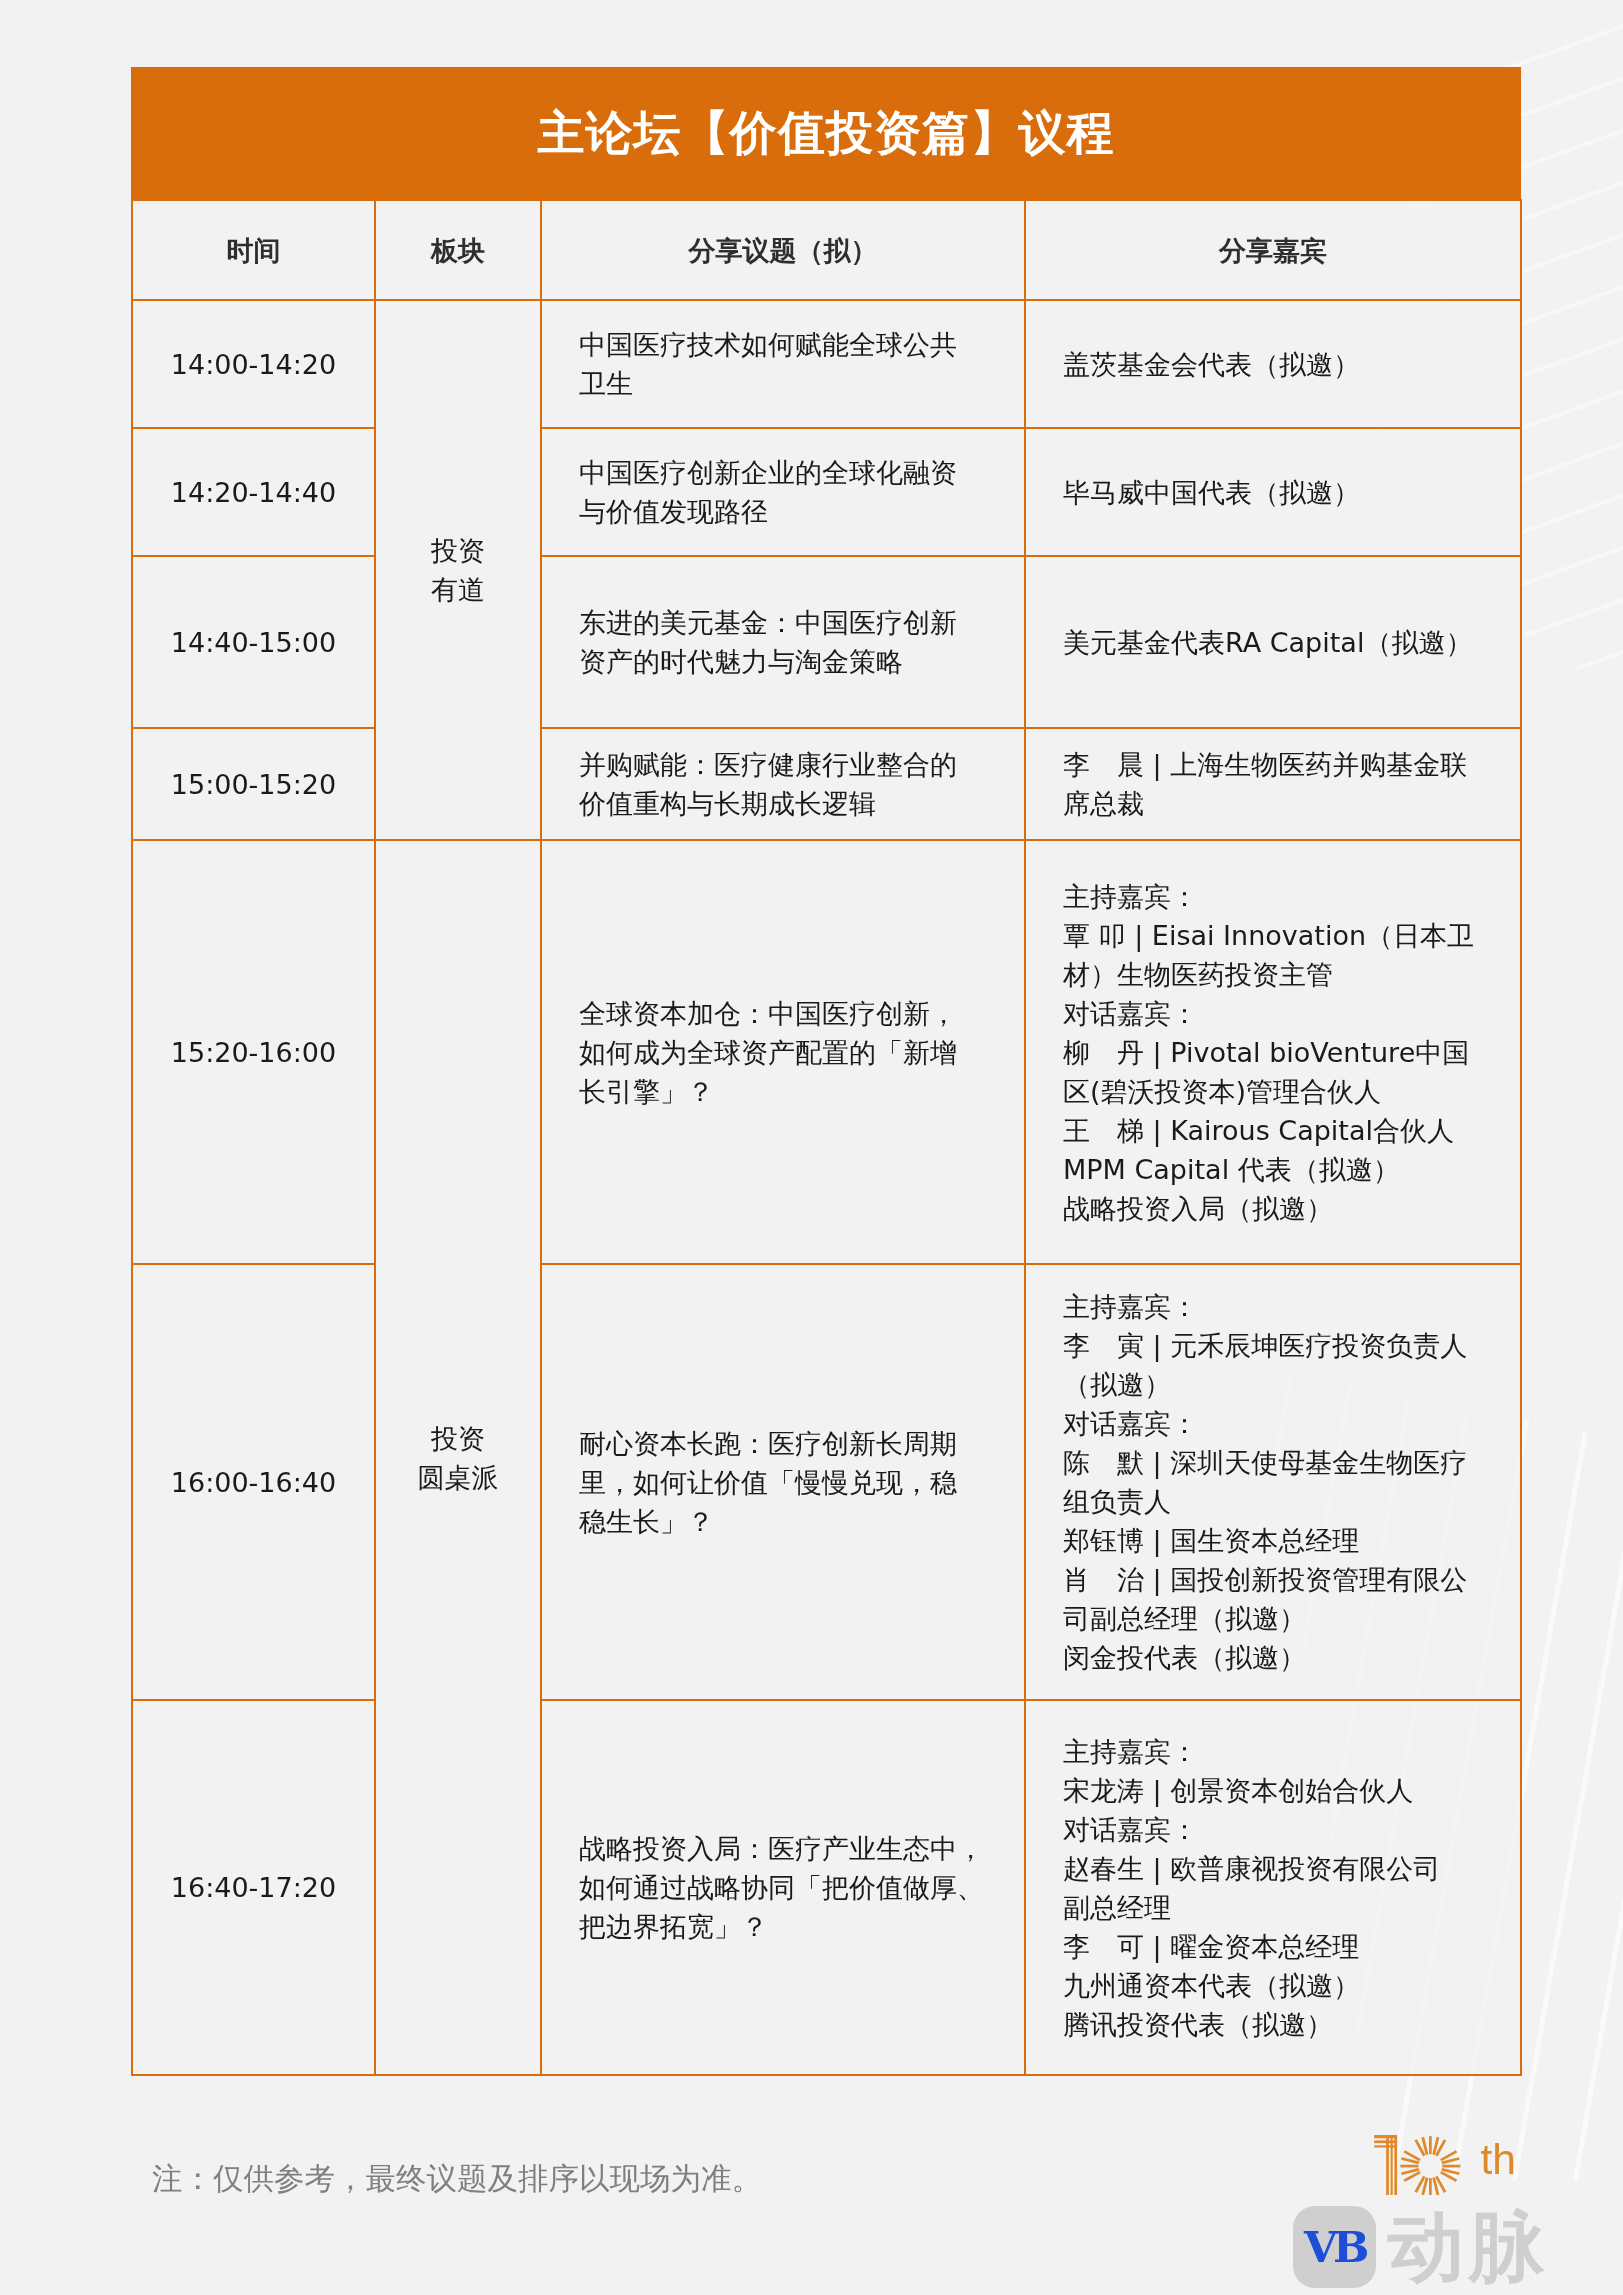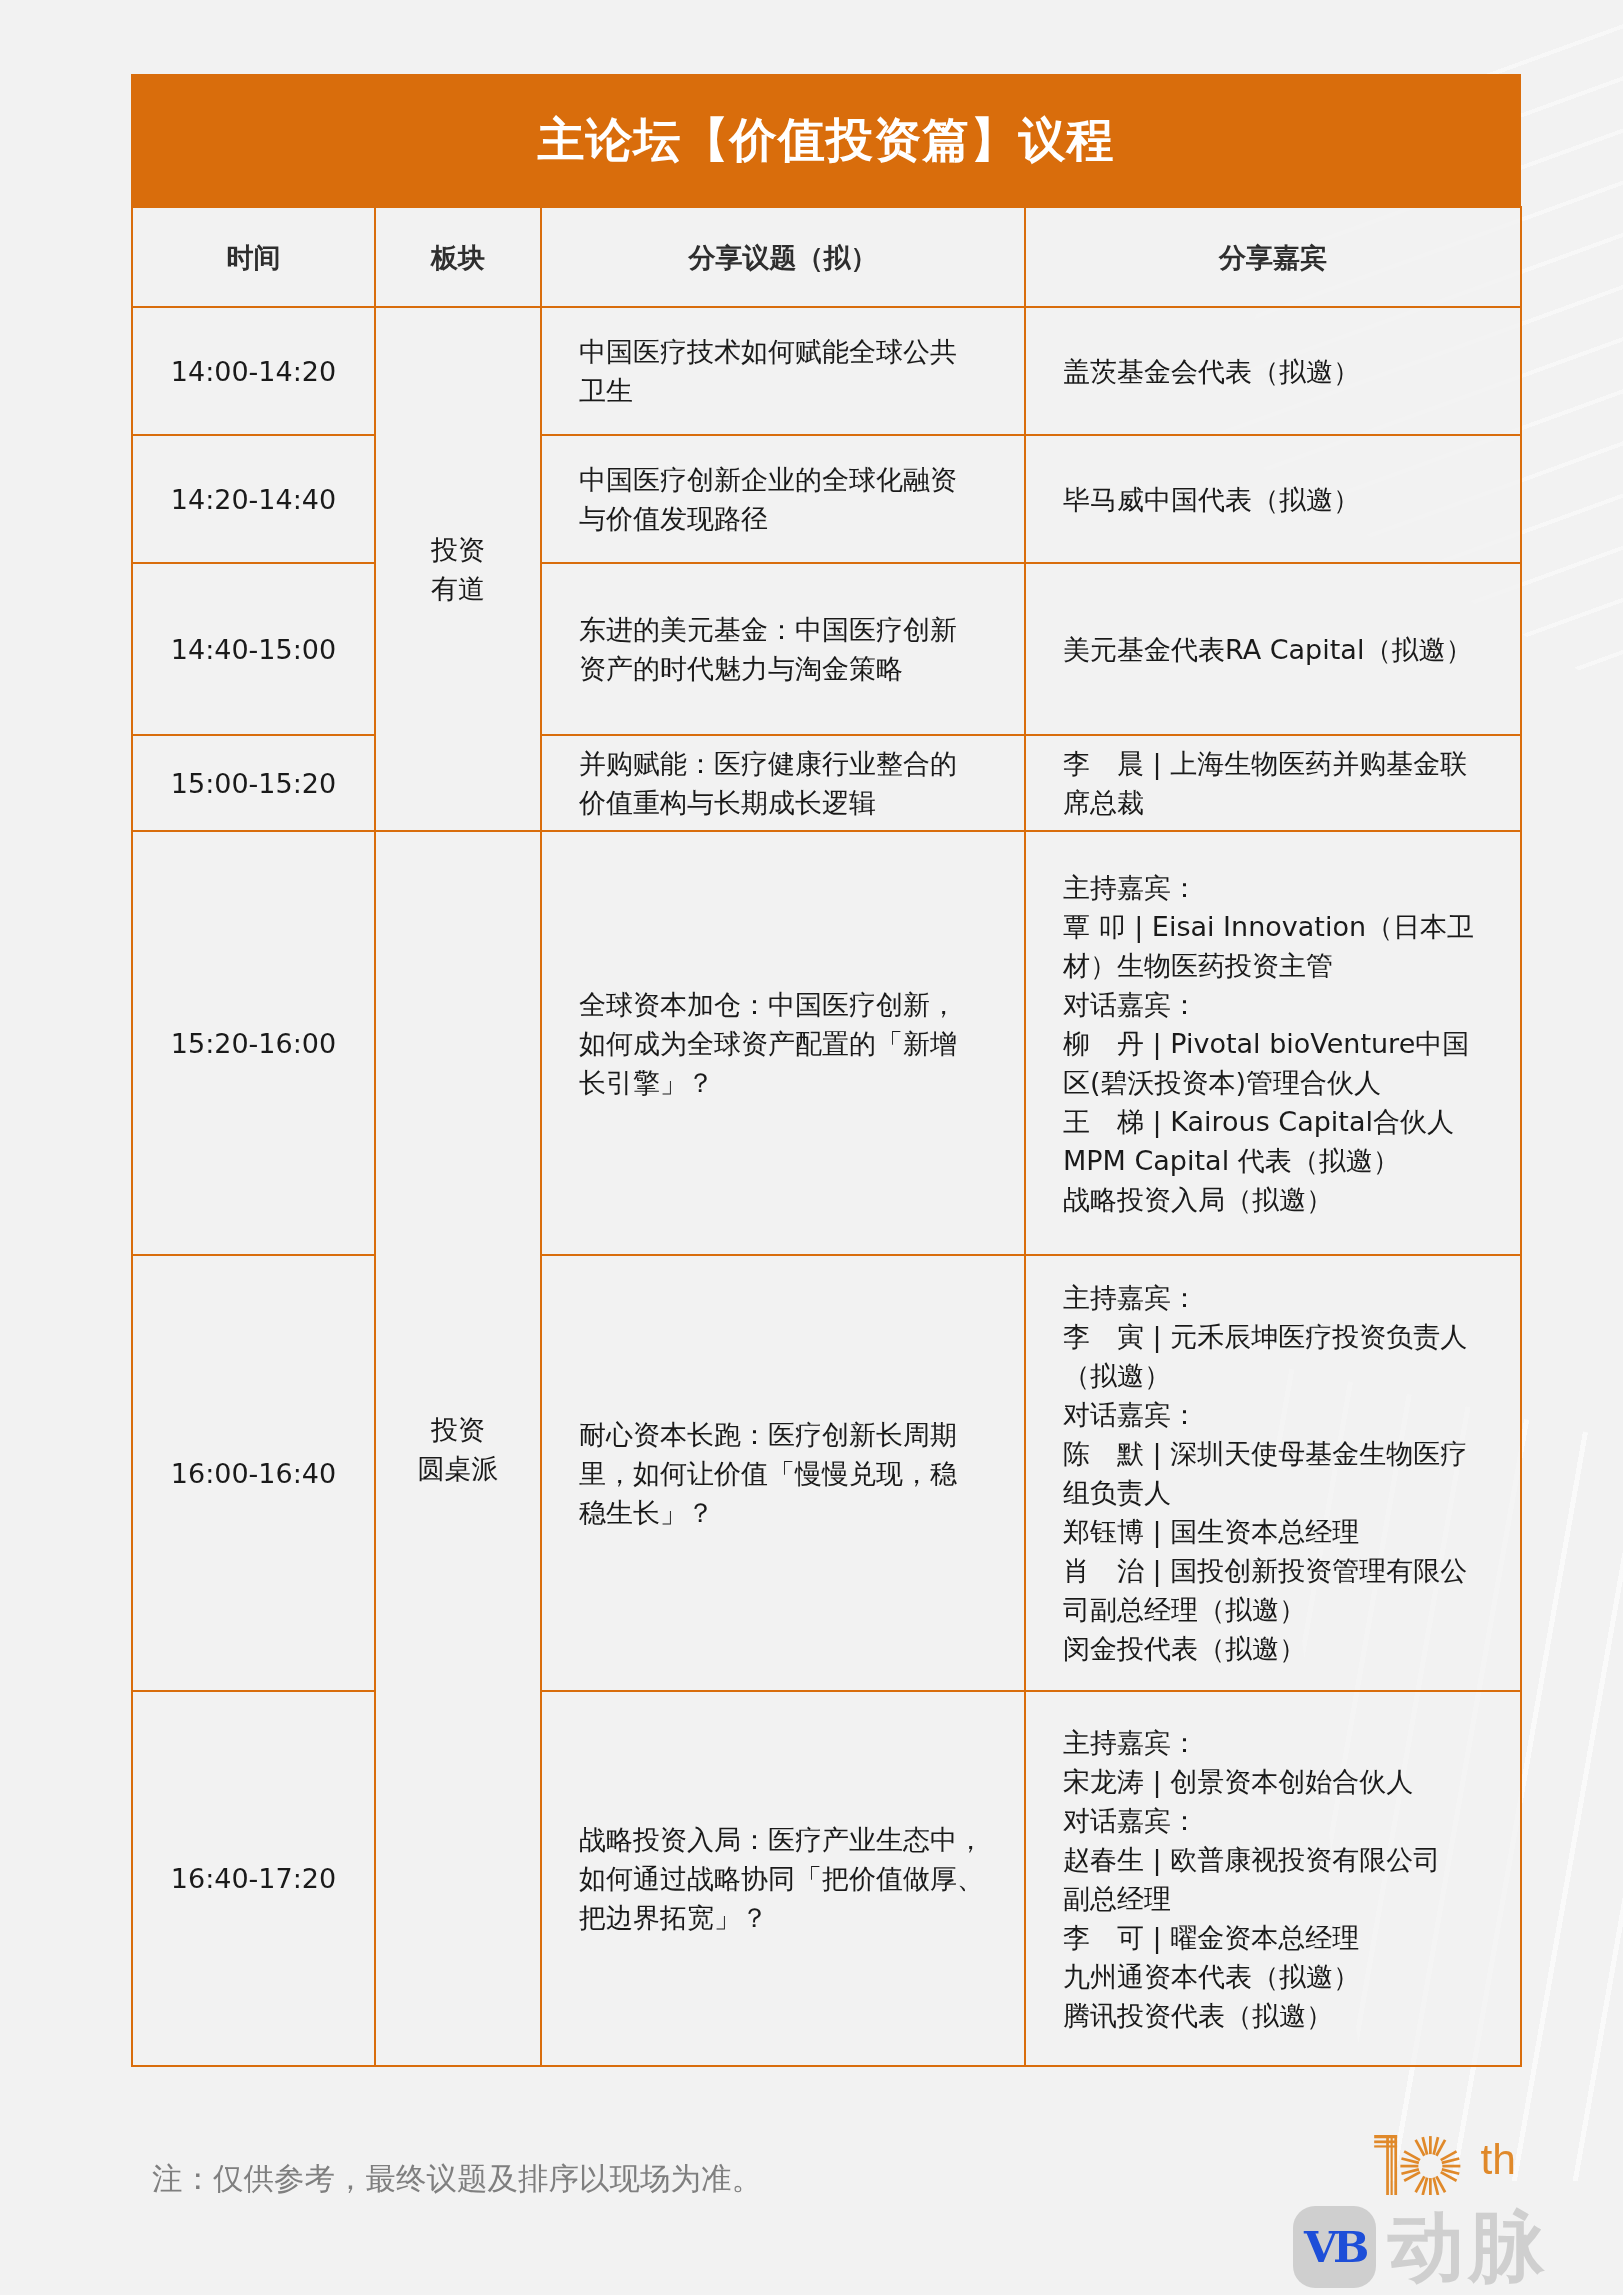--- a/index.html
+++ b/index.html
@@ -13,21 +13,21 @@
   .bg-fan-top { right:-33px; top:11px; width:491px; height:709px;
     background:
       repeating-linear-gradient(160deg, rgba(255,255,255,0.0) 0 22px, rgba(255,255,255,0.55) 22px 26px, rgba(255,255,255,0.0) 26px 49px);
     opacity:0.8;
     clip-path:polygon(35% 10%, 100% 0, 100% 100%, 10% 60%);
   }
   .bg-fan-mid { right:-22px; top:1363px; width:382px; height:818px;
     background:repeating-linear-gradient(100deg, rgba(255,255,255,0) 0 27px, rgba(255,255,255,0.6) 27px 32px, rgba(255,255,255,0) 32px 60px);
     clip-path:polygon(0 0, 100% 10%, 100% 100%, 30% 100%);
   }
-  .sheet { position:absolute; left:131px; top:74px; width:1390px; }
+  .sheet { position:absolute; left:131px; top:67px; width:1390px; }
   .title-band {
     height:132px; background:#d96d0c; color:#fff;
     display:flex; align-items:center; justify-content:center;
     font-size:47px; font-weight:bold; letter-spacing:1.1px;
   }
   table.agenda {
     width:1390px; border-collapse:collapse; table-layout:fixed;
     background:rgba(242,242,242,0.75);
   }
   table.agenda td, table.agenda th {
@@ -102,21 +102,21 @@
         <td class="c-time">14:40-15:00</td>
         <td class="c-topic">
           <span class="line">东进的美元基金：中国医疗创新</span>
           <span class="line">资产的时代魅力与淘金策略</span>
         </td>
         <td class="c-guest">
           <span class="line">美元基金代表RA Capital（拟邀）</span>
         </td>
       </tr>
 
-      <tr style="height:96px">
+      <tr style="height:112px">
         <td class="c-time">15:00-15:20</td>
         <td class="c-topic">
           <span class="line">并购赋能：医疗健康行业整合的</span>
           <span class="line">价值重构与长期成长逻辑</span>
         </td>
         <td class="c-guest">
           <span class="line">李　晨 | 上海生物医药并购基金联</span>
           <span class="line">席总裁</span>
         </td>
       </tr>

